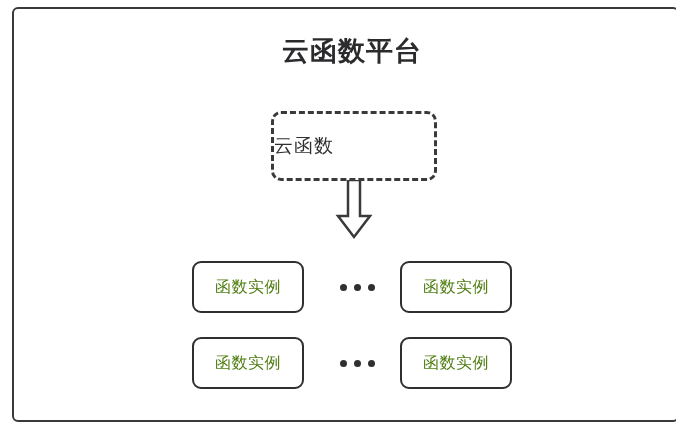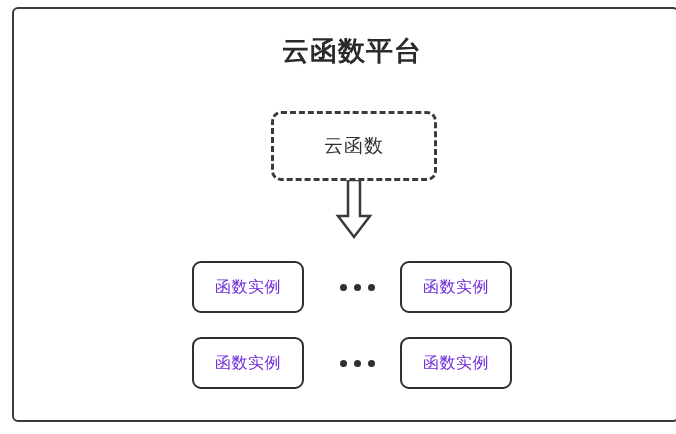--- a/index.html
+++ b/index.html
@@ -54,21 +54,20 @@
     left: 257px;
     top: 102px;
     width: 166px;
     height: 70px;
     box-sizing: border-box;
     border: 3px dashed #3a3a3c;
     border-radius: 10px;
     background: #ffffff;
     display: flex;
     align-items: center;
-    justify-content: center;
   }
   .cloud-func-label {
     font-size: 19px;
     color: #2f2f31;
     line-height: 24px;
     letter-spacing: 1px;
   }
 
   
   .arrow-wrap {
@@ -101,21 +100,21 @@
     background: #ffffff;
     display: flex;
     align-items: center;
     justify-content: center;
   }
   .instance-left  { left: 178px; }
   .instance-right { left: 386px; }
 
   .instance-label {
     font-size: 16px;
-    color: #6d28d9;
+    color: #4d7c0f;
     line-height: 20px;
     letter-spacing: 0.5px;
     white-space: nowrap;
   }
 
   
   .ellipsis {
     position: absolute;
     left: 311px;
     top: 0;

